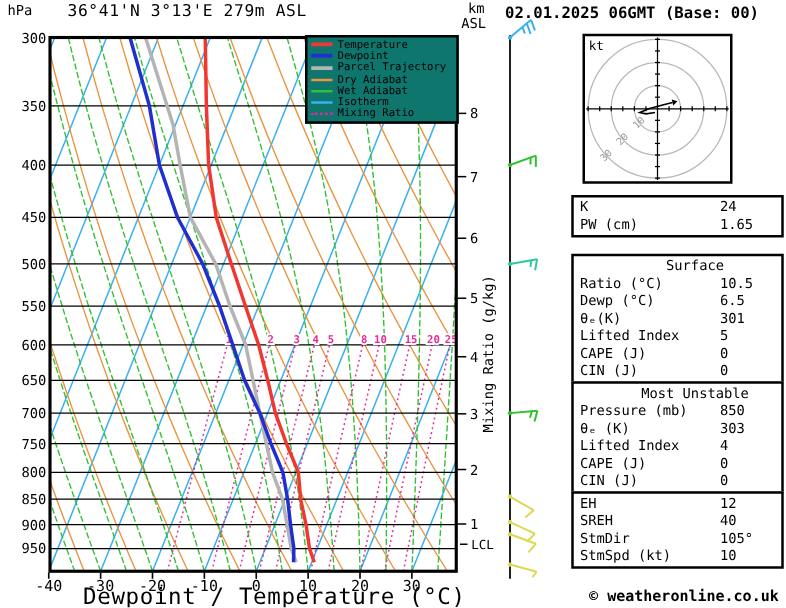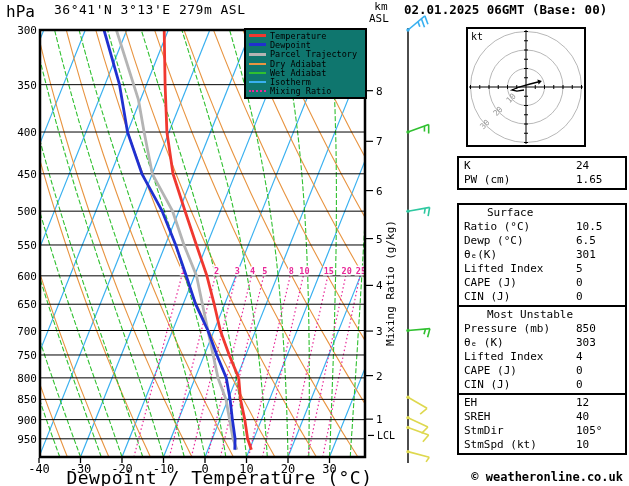--- a/index.html
+++ b/index.html
@@ -1,35 +1,35 @@
 <!DOCTYPE html>
 <html><head>
 <meta charset="utf-8">
 <style>
   html,body{margin:0;padding:0;background:#fff;}
   .page{position:relative;width:629px;height:486px;background:#fff;overflow:hidden;
         font-family:"DejaVu Sans Mono",monospace;color:#000;}
   .abs{position:absolute;white-space:nowrap;}
   #title{top:2px;left:54px;font-size:13px;font-weight:normal;letter-spacing:.5px;}
   #datehdr{top:2px;left:404px;font-size:12.5px;font-weight:bold;}
-  #hpa{top:2px;left:6px;font-size:16px;}
+  #hpa{top:2px;left:6px;font-size:11px;}
   #kmasl{top:1px;left:369px;font-size:11px;line-height:12px;}
   #kmasl .km{padding-left:4px;text-align:center;}
   #xaxistitle{top:467px;left:57px;width:325px;text-align:center;font-size:18px;letter-spacing:.5px;}
   #footer{bottom:2px;right:6px;font-size:12px;font-weight:bold;}
   #legend{top:28px;left:244px;width:123px;border:2px solid #000;background:#0f766e;
           padding:1px 0 1px 3px;box-sizing:border-box;}
   .lrow{display:flex;align-items:center;gap:4px;height:9.3px;font-size:8.5px;}
   .lsamp{width:17px;flex:none;}
   #tables{position:absolute;left:0;top:0;}
   .tbox{position:absolute;left:457px;width:170px;border:2px solid #000;background:#fff;
         box-sizing:border-box;font-size:11px;padding:1px 0;}
   .trow{position:relative;height:14px;line-height:14px;padding-left:5px;white-space:nowrap;}
   .tval{position:absolute;left:97px;top:0;margin-left:20px;}
-  .thdr{height:14px;line-height:14px;margin-left:28px;}
+  .thdr{text-align:center;height:14px;line-height:14px;margin-left:28px;}
   svg{position:absolute;top:0;left:0;}
 </style>
 </head>
 <body>
 
 <div class="page">
   <svg id="skewt" width="629" height="486">
       <defs>
         <clipPath id="cclip">
           <rect x="40" y="30" width="325" height="427"></rect>

